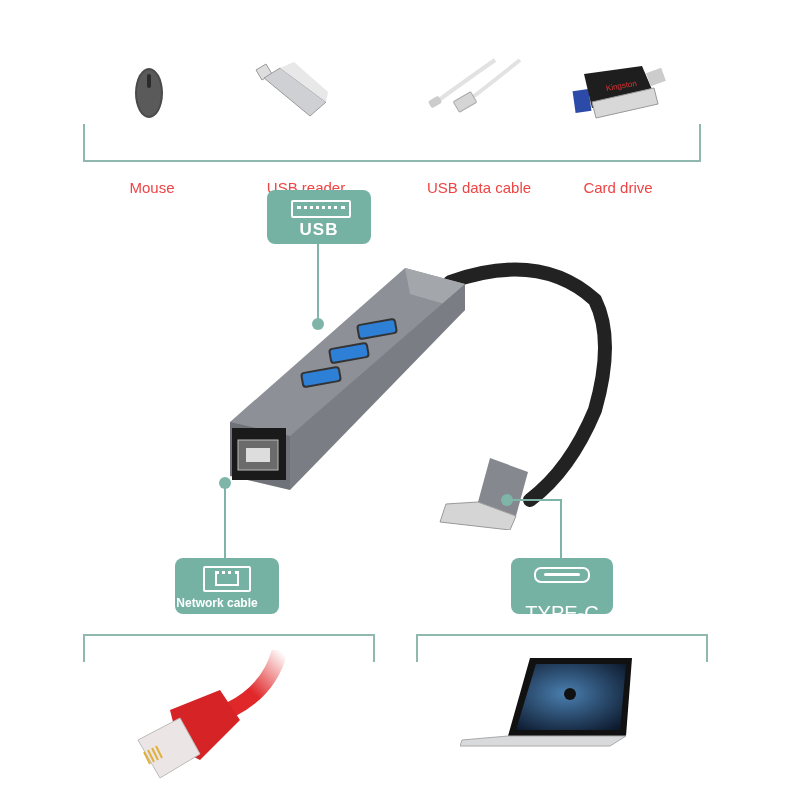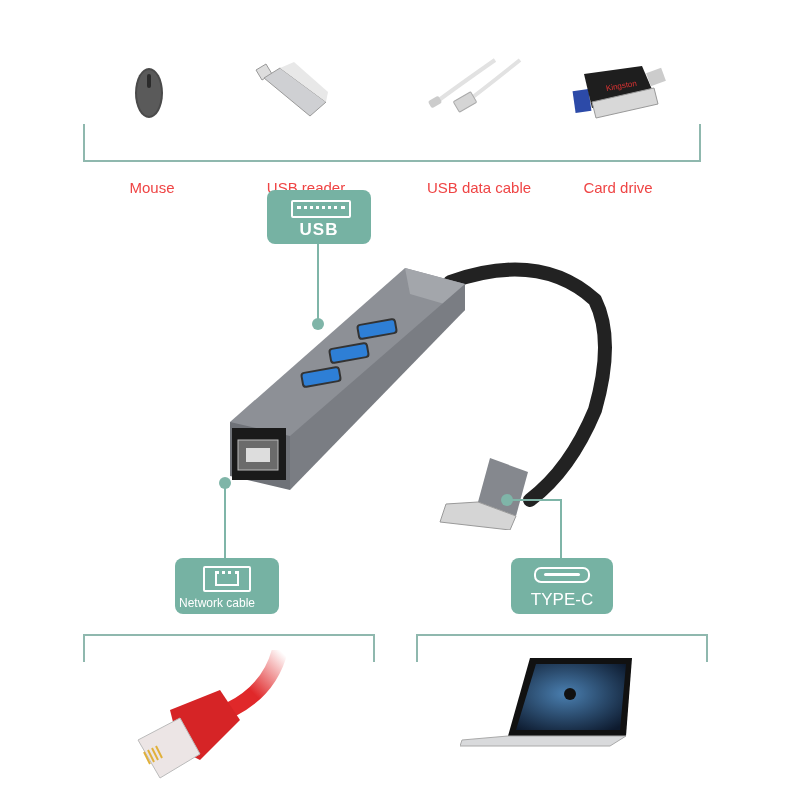--- a/index.html
+++ b/index.html
@@ -81,31 +81,31 @@
   <polygon points="280,198 318,212 306,256 268,242" fill="#85888e"></polygon>
   <polygon points="268,242 306,256 300,270 230,262 236,244" fill="#d5d5d5" stroke="#999"></polygon>
 </svg>
 
 <div class="dot" style="left:219px;top:477px"></div>
 <div class="line" style="left:224px;top:484px;width:2px;height:74px"></div>
 <div class="tag" style="left:175px;top:558px;width:104px;height:56px">
   <div class="abs" style="left:28px;top:8px;width:44px;height:22px;border:2px solid #fff;border-radius:2px">
     <div style="margin:3px auto 0;width:20px;height:10px;border:2px solid #fff;border-top:3px dotted #fff"></div>
   </div>
-  <div class="abs" style="left:0;top:38px;width:84px;font-size:12px;font-weight:normal">Network cable</div>
+  <div class="abs" style="left:0;top:38px;width:84px;font-size:12px;font-weight:bold">Network cable</div>
 </div>
 
 <div class="dot" style="left:501px;top:494px"></div>
 <div class="line" style="left:507px;top:499px;width:55px;height:2px"></div>
 <div class="line" style="left:560px;top:499px;width:2px;height:59px"></div>
 <div class="tag" style="left:511px;top:558px;width:102px;height:56px">
   <div class="abs" style="left:23px;top:9px;width:52px;height:12px;border:2px solid #fff;border-radius:7px">
     <div style="margin:4px 8px;height:3px;background:#fff;border-radius:2px"></div>
   </div>
-  <div class="abs" style="left:0;top:32px;width:102px;font-size:17px">TYPE-C</div>
+  <div class="abs" style="left:0;top:44px;width:102px;font-size:20px">TYPE-C</div>
 </div>
 
 <div class="bracket bl-bracket"></div>
 <div class="bracket br-bracket"></div>
 
 <svg class="abs" style="left:130px;top:650px" width="170" height="140">
   <defs>
     <linearGradient id="fade" x1="1" y1="0" x2="0" y2="1">
       <stop offset="0" stop-color="#e0282a" stop-opacity="0"></stop>
       <stop offset="0.5" stop-color="#e0282a" stop-opacity="1"></stop>

